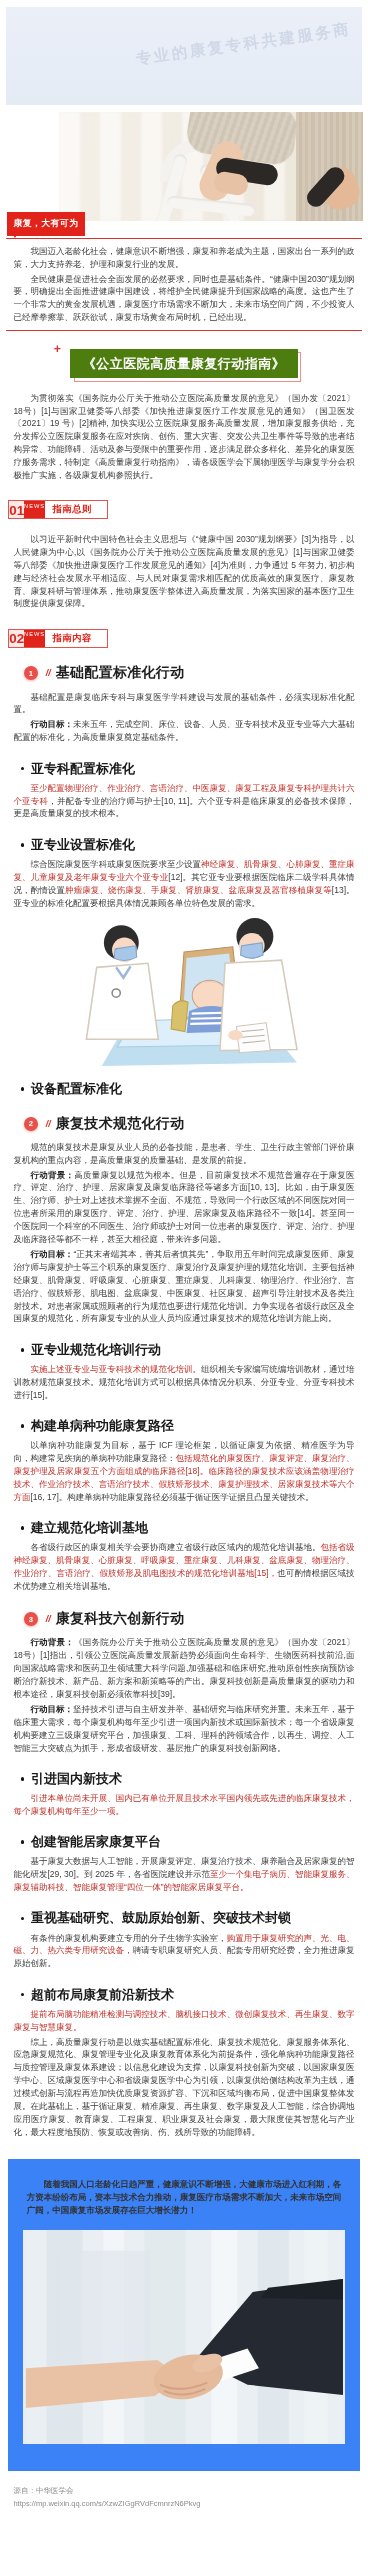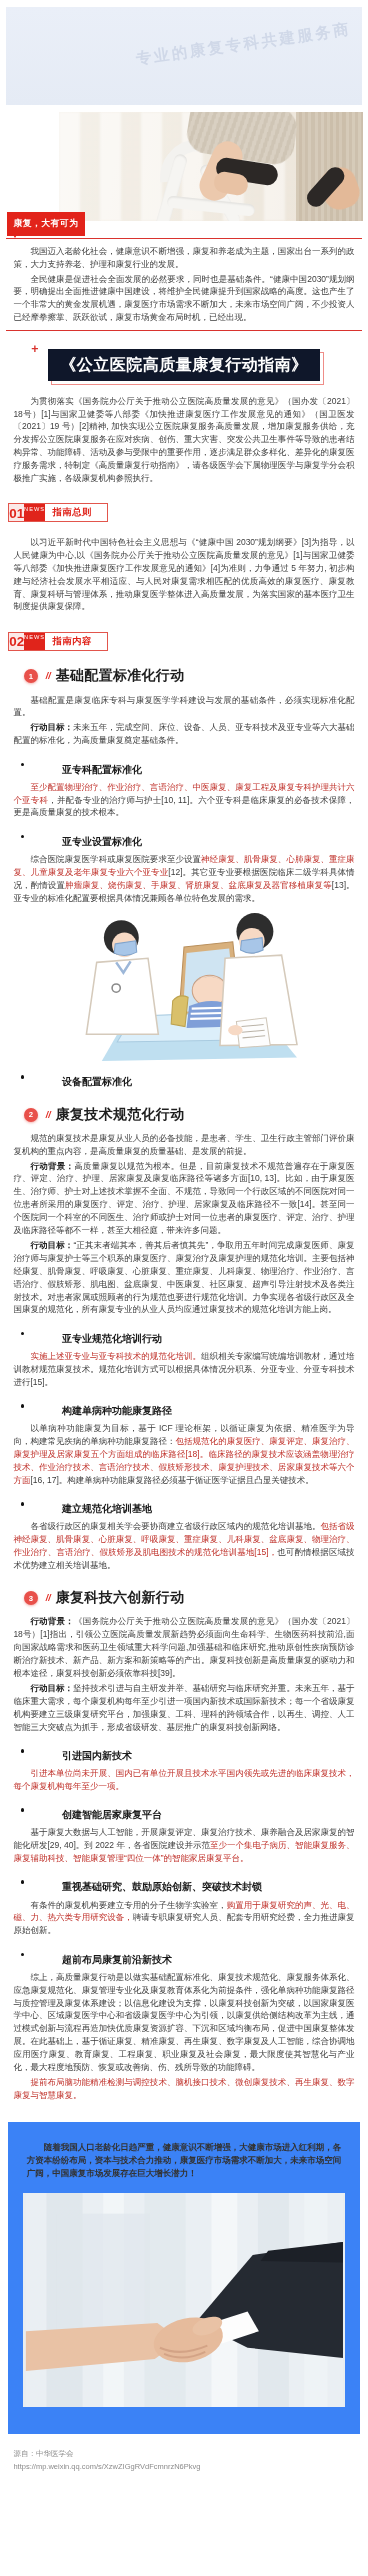--- a/index.html
+++ b/index.html
@@ -39,39 +39,39 @@
   .red-rule{border:none;border-top:1px solid #d9332e;margin:5.2px 6.2px;}
 
   
   .para{margin:0 13.4px;padding:1px 0;text-align:justify;text-indent:2em;font-size:8.5px;line-height:1.52;color:#3d3d3d;}
   .seg-r{color:#bf2e27;}
   .seg-b{font-weight:bold;color:#222;}
 
   
   .doctitle-wrap{position:relative;width:max-content;margin:17.5px auto 12.4px;}
   .doc-plus{position:absolute;left:-16.5px;top:-7.2px;color:#d9332e;font-size:12.4px;font-weight:bold;}
-  .doctitle{position:relative;background:#0f172a;color:#fff;font-size:16px;font-weight:bold;padding:5.7px 12.4px;letter-spacing:0.5px;z-index:1;text-align:center;}
+  .doctitle{position:relative;background:#4d7c0f;color:#fff;font-size:13px;font-weight:bold;padding:5.7px 12.4px;letter-spacing:0.5px;z-index:1;text-align:center;}
   .doctitle-frame{position:absolute;left:3.6px;top:3.6px;right:-3.6px;bottom:-3.6px;border:0.5px solid #ef8d88;}
 
   
   .secbadge{display:flex;align-items:stretch;border:0.5px solid #e2554c;width:max-content;margin:17.5px 6.2px 12.4px 8.2px;background:#fff;}
   .sb-left{width:30px;display:flex;flex-direction:row;flex:none;}
   .sb-num{background:#fbe9e8;color:#e0241b;font-size:13.4px;font-weight:bold;text-align:center;padding:1.5px 0 0.5px;}
   .sb-news{background:#e0241b;color:#fff;font-size:5.7px;letter-spacing:1px;text-align:center;padding:1.5px 0;}
   .sb-title{color:#e0241b;font-weight:bold;font-size:9.3px;padding:0 15.5px 0 13.4px;align-self:center;letter-spacing:0.5px;}
 
   
   .action{display:flex;align-items:center;margin:16.5px 12.4px 7.2px 24px;}
   .action-num{width:14px;height:14px;border-radius:50%;background:#e8504a;color:#fff;display:flex;align-items:center;
     justify-content:center;font-size:7.7px;font-weight:bold;box-shadow:0 1px 2.6px rgba(230,80,74,.45);flex:none;}
   .action-slash{color:#e0241b;font-weight:bold;margin:0 5.2px 0 7.7px;font-size:8.8px;font-style:italic;}
   .action-title{font-size:14px;font-weight:bold;color:#1f1f1f;letter-spacing:0.3px;}
 
   
-  .bullet{display:flex;margin:14.4px 12.4px 3.1px 20.6px;font-weight:bold;font-size:10px;color:#1b1b1b;gap:31px;}
+  .bullet{display:flex;align-items:center;margin:14.4px 12.4px 3.1px 20.6px;font-weight:bold;font-size:13px;color:#1b1b1b;}
   .bullet .dot{width:3.6px;height:3.6px;border-radius:50%;background:#111;margin-right:6.7px;flex:none;}
 
   
   .figure{margin:5.2px auto;position:relative;}
   .fig-cartoon{width:258px;height:150px;}
   .fig-cartoon svg,.fig-handshake svg,.fig-building svg{display:block;width:100%;height:100%;}
 
   
   .graybox{background:#3b82f6;margin:19.6px 8.2px 0;padding:17.5px 14.4px 21.6px;}
   .graybox .para{font-weight:bold;color:#333;margin:0 4.1px 12.4px;}
@@ -211,32 +211,32 @@
       <div class="para"><span class="seg-b">行动目标：</span><span class="seg-n">坚持技术引进与自主研发并举、基础研究与临床研究并重。未来五年，基于临床重大需求，每个康复机构每年至少引进一项国内新技术或国际新技术；每一个省级康复机构要建立三级康复研究平台，加强康复、工科、理科的跨领域合作，以再生、调控、人工智能三大突破点为抓手，形成省级研发、基层推广的康复科技创新网络。</span></div>
       <div class="bullet">
         <span class="dot"></span>
         <span>引进国内新技术</span>
       </div>
       <div class="para"><span class="seg-r">引进本单位尚未开展、国内已有单位开展且技术水平国内领先或先进的临床康复技术，每个康复机构每年至少一项。</span></div>
       <div class="bullet">
         <span class="dot"></span>
         <span>创建智能居家康复平台</span>
       </div>
-      <div class="para"><span class="seg-n">基于康复大数据与人工智能，开展康复评定、康复治疗技术、康养融合及居家康复的智能化研发[29, 40]。到 2022 年，各省医院建设并示范</span><span class="seg-r">至少一个集电子病历、智能康复服务、康复辅助科技、智能康复管理“四位一体”的智能家居康复平台。</span></div>
+      <div class="para"><span class="seg-n">基于康复大数据与人工智能，开展康复评定、康复治疗技术、康养融合及居家康复的智能化研发[29, 30]。到 2025 年，各省医院建设并示范</span><span class="seg-r">至少一个集电子病历、智能康复服务、康复辅助科技、智能康复管理“四位一体”的智能家居康复平台。</span></div>
       <div class="bullet">
         <span class="dot"></span>
         <span>重视基础研究、鼓励原始创新、突破技术封锁</span>
       </div>
       <div class="para"><span class="seg-n">有条件的康复机构要建立专用的分子生物学实验室，</span><span class="seg-r">购置用于康复研究的声、光、电、磁、力、热六类专用研究设备，</span><span class="seg-n">聘请专职康复研究人员、配套专用研究经费，全力推进康复原始创新。</span></div>
       <div class="bullet">
         <span class="dot"></span>
         <span>超前布局康复前沿新技术</span>
       </div>
+      <div class="para"><span class="seg-r">提前布局脑功能精准检测与调控技术、脑机接口技术、微创康复技术、再生康复、数字康复与智慧康复。</span></div>
       <div class="para"><span class="seg-n">综上，高质量康复行动是以做实基础配置标准化、康复技术规范化、康复服务体系化、应急康复规范化、康复管理专业化及康复教育体系化为前提条件，强化单病种功能康复路径与质控管理及康复体系建设；以信息化建设为支撑，以康复科技创新为突破，以国家康复医学中心、区域康复医学中心和省级康复医学中心为引领，以康复供给侧结构改革为主线，通过模式创新与流程再造加快优质康复资源扩容、下沉和区域均衡布局，促进中国康复整体发展。在此基础上，基于循证康复、精准康复、再生康复、数字康复及人工智能，综合协调地应用医疗康复、教育康复、工程康复、职业康复及社会康复，最大限度使其智慧化与产业化，最大程度地预防、恢复或改善病、伤、残所导致的功能障碍。</span></div>
-      <div class="para"><span class="seg-r">提前布局脑功能精准检测与调控技术、脑机接口技术、微创康复技术、再生康复、数字康复与智慧康复。</span></div>
       <div class="graybox">
         <div class="para"><span class="seg-n">随着我国人口老龄化日趋严重，健康意识不断增强，大健康市场进入红利期，各方资本纷纷布局，资本与技术合力推动，康复医疗市场需求不断加大，未来市场空间广阔，中国康复市场发展存在巨大增长潜力！</span></div>
   <div class="figure fig-handshake">
     <svg viewBox="0 0 615 415" xmlns="http://www.w3.org/2000/svg">
       <rect width="615" height="415" fill="#eaeff3"></rect>
       <rect x="40" y="0" width="70" height="415" fill="#e0e7ec"></rect>
             <rect x="150" y="0" width="40" height="415" fill="#f2f6f8"></rect>
       <rect x="230" y="0" width="80" height="415" fill="#e3eaee"></rect>
             <rect x="360" y="0" width="50" height="415" fill="#f4f7f9"></rect>
       <rect x="450" y="0" width="60" height="415" fill="#e1e8ed"></rect>

